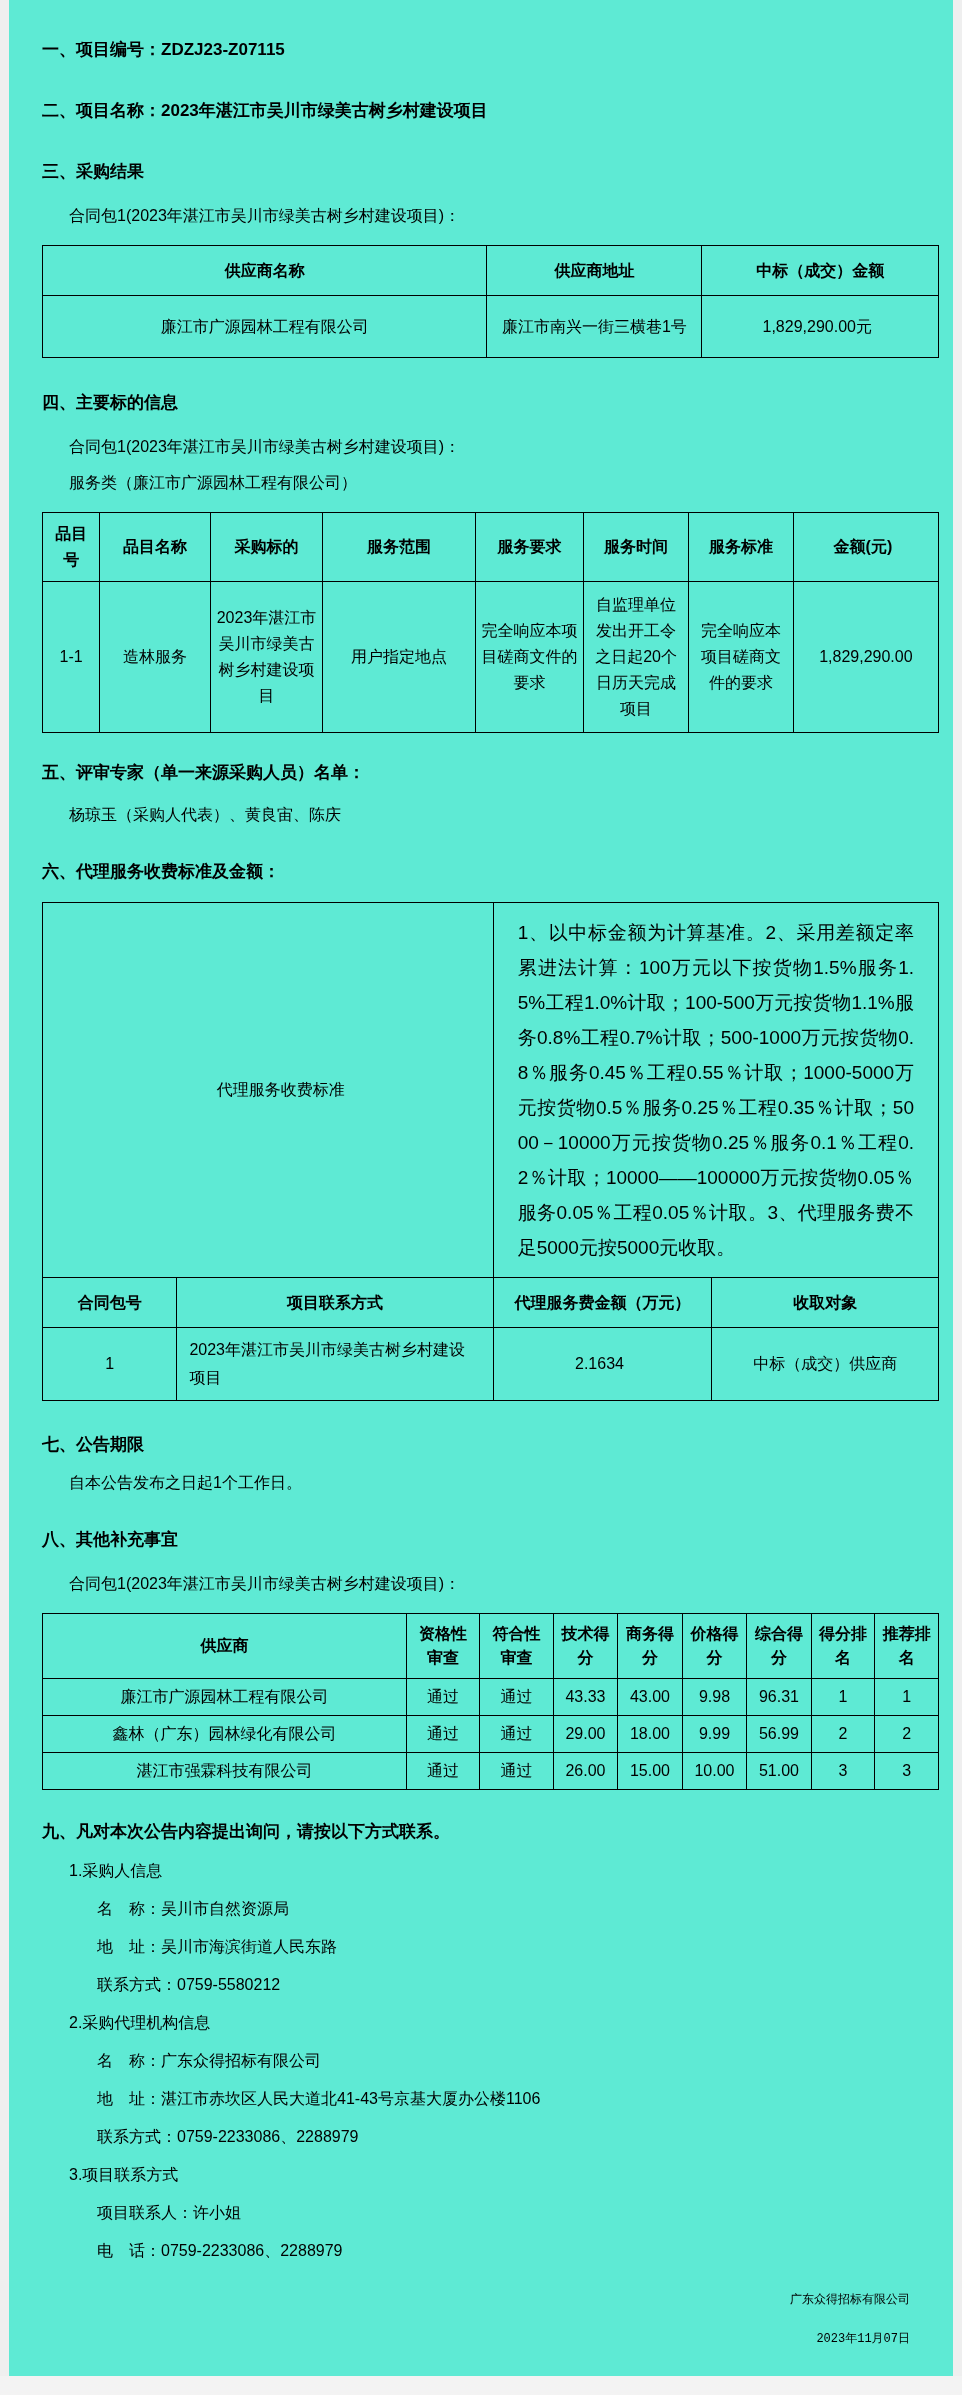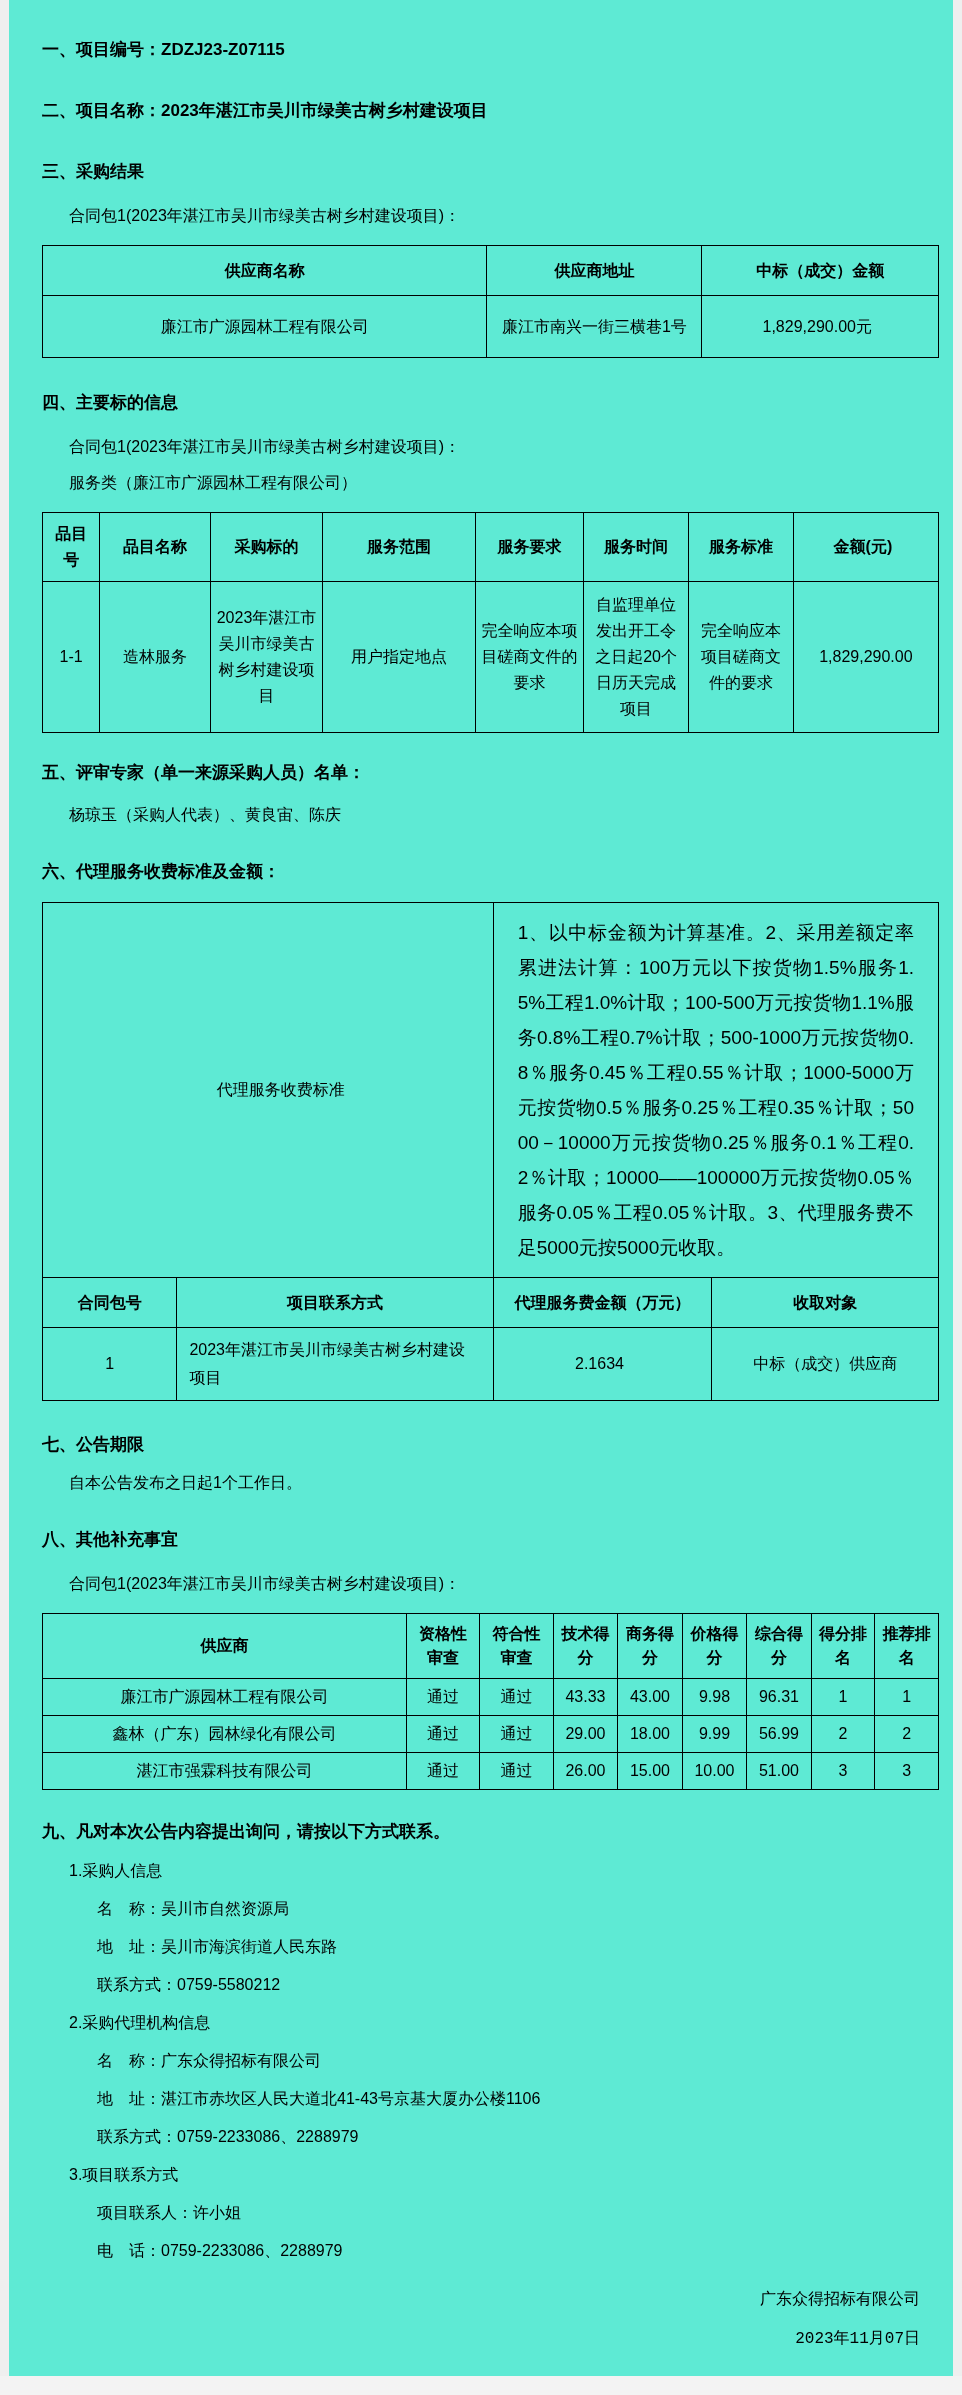--- a/index.html
+++ b/index.html
@@ -64,22 +64,22 @@
   .t4 th { height: 64px; line-height: 24px; }
   .t4 td { height: 37px; padding: 4px 4px; }
   .names-line { font-size: 16px; margin: 20px 0 0 36px; }
   .period-line { font-size: 16px; margin: 16px 0 0 36px; }
   .contact-heading { margin-top: 30px; }
   .contact-block { font-size: 16px; margin-left: 36px; }
   .contact-block .lvl1 { margin-top: 16px; line-height: 22px; }
   .contact-block .lvl2 { margin-top: 16px; margin-left: 28px; line-height: 22px; }
   .signature {
     text-align: right;
-    margin-right: 9px;
-    font-size: 16px;
+    margin-right: 19px;
+    font-size: 12px;
     margin-top: 26px;
     line-height: 22px;
   }
   .signature .sig-date { margin-top: 18px; font-family: Liberation Mono, monospace; }
   .footer {
     background: #f3f3f3;
     padding: 20px 24px 46px 44px;
   }
   .footer .att-title { font-size: 14px; color: #333; }
   .footer a, .footer .link {

